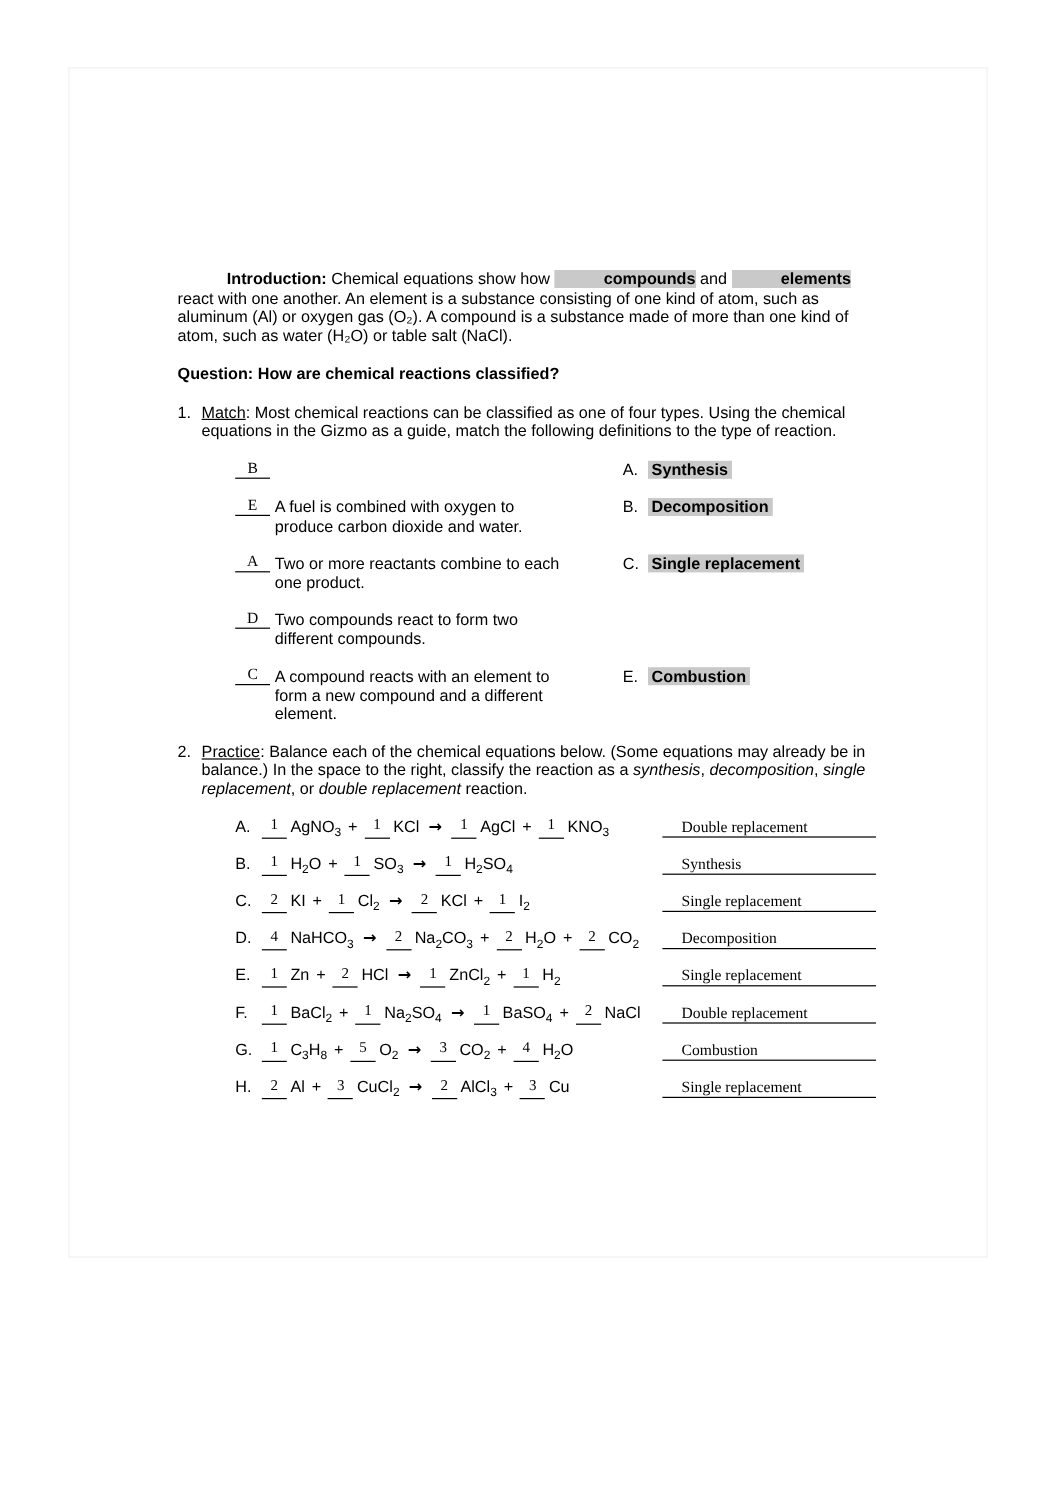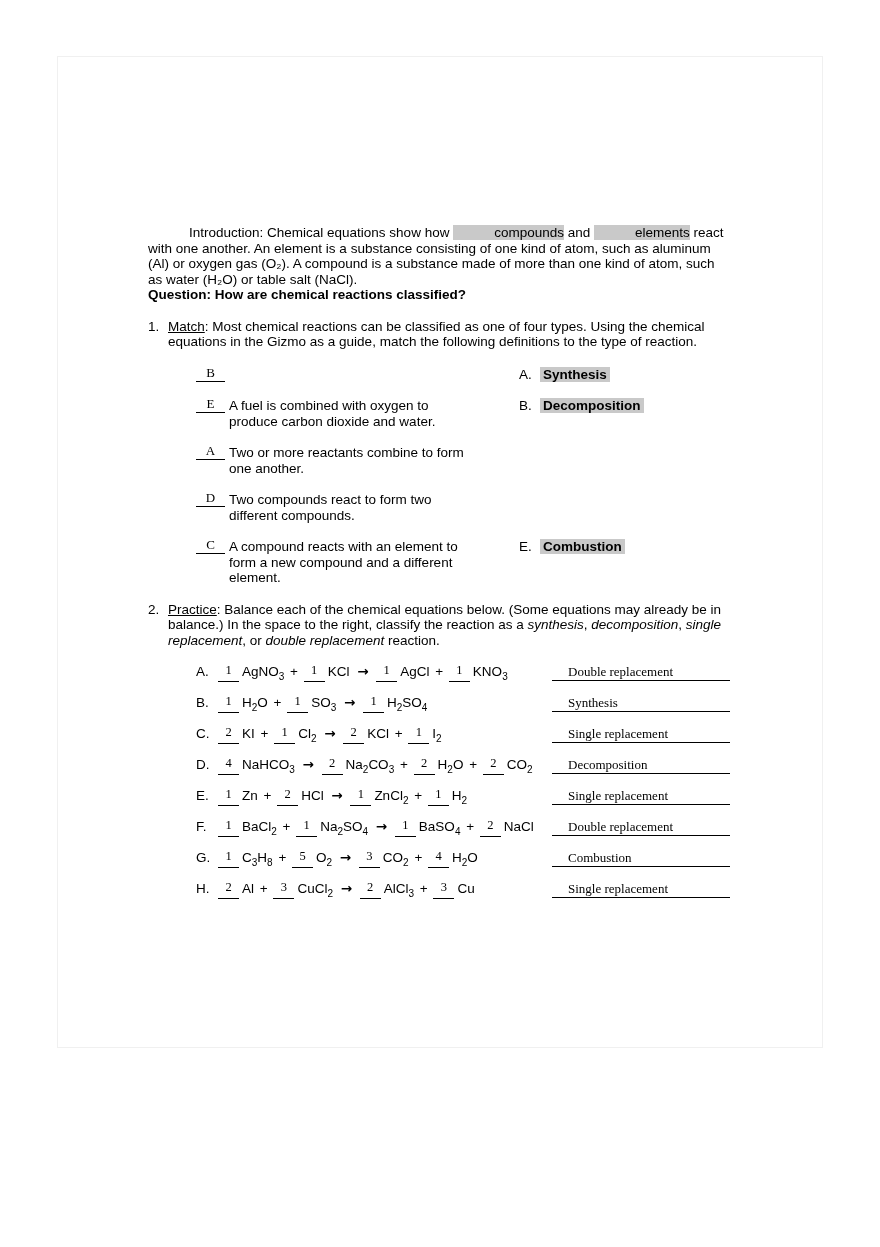--- a/index.html
+++ b/index.html
@@ -11,25 +11,25 @@
   }
   .page {
     position: absolute; left: 57px; top: 56px;
     width: 766px; height: 992px; background: #fff;
     border: 1px solid #f0f0f0;
   }
   .content {
     position: absolute; left: 90px; top: 168px;
     width: 582px; font-size: 13.5px; line-height: 15.5px;
   }
-  .bold { font-weight: 400; padding-left: 41px; }
+  .bold { font-weight: 700; padding-left: 41px; }
   .italic { font-style: italic; }
   .underline { text-decoration: underline; }
   .highlight { background: var(--hl, #c9c9c9); margin-top: 11px; }
-  .question { font-weight: 700; }
+  .question { margin-top: 17px; font-weight: 700; }
   .numbered { margin-top: 16px; position: relative; padding-left: 20px; }
   .numbered .num { position: absolute; left: 0; top: 0; }
 
   
   #match-rows { margin-top: 17px; margin-left: 48px; }
   .match-row { display: flex; margin-bottom: 16px; }
   .match-left { width: 274px; display: flex; flex: none; }
   .answer-blank {
     display: inline-block; width: 29px; height: 15px; flex: none;
     border-bottom: 1px solid #000; text-align: center; margin-right: 4px;
@@ -90,22 +90,23 @@
         <div class="match-row">
           <div class="match-left">
             <span class="answer-blank"><span class="answer-letter">E</span></span>
             <div class="match-def">A fuel is combined with oxygen to produce carbon dioxide and water.</div>
           </div>
           <div class="match-opt"><span class="opt-letter">B.</span><span class="opt-label highlight">Decomposition</span></div>
         </div>
         <div class="match-row">
           <div class="match-left">
             <span class="answer-blank"><span class="answer-letter">A</span></span>
-            <div class="match-def">Two or more reactants combine to form one another.</div>
+            <div class="match-def">Two or more reactants combine to each one product.</div>
           </div>
+          <div class="match-opt"><span class="opt-letter">C.</span><span class="opt-label highlight">Single replacement</span></div>
         </div>
         <div class="match-row">
           <div class="match-left">
             <span class="answer-blank"><span class="answer-letter">D</span></span>
             <div class="match-def">Two compounds react to form two different compounds.</div>
           </div>
         </div>
         <div class="match-row">
           <div class="match-left">
             <span class="answer-blank"><span class="answer-letter">C</span></span>

